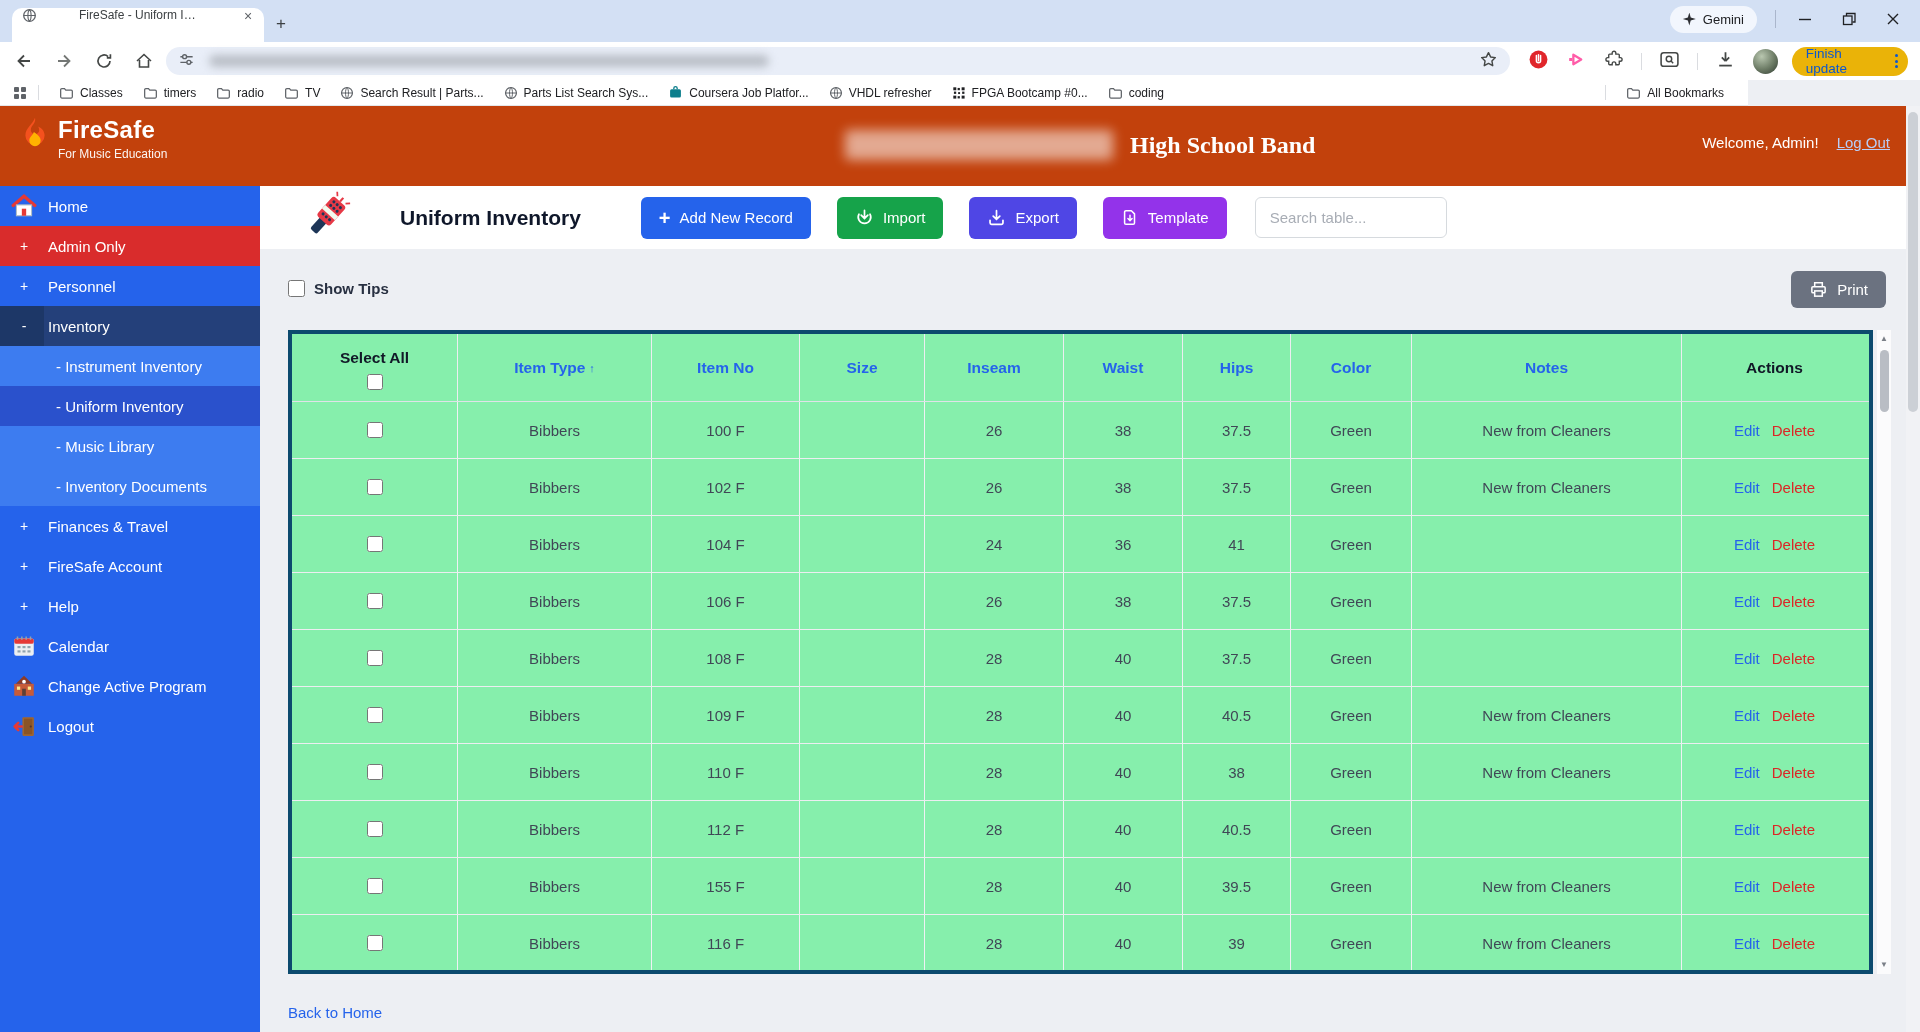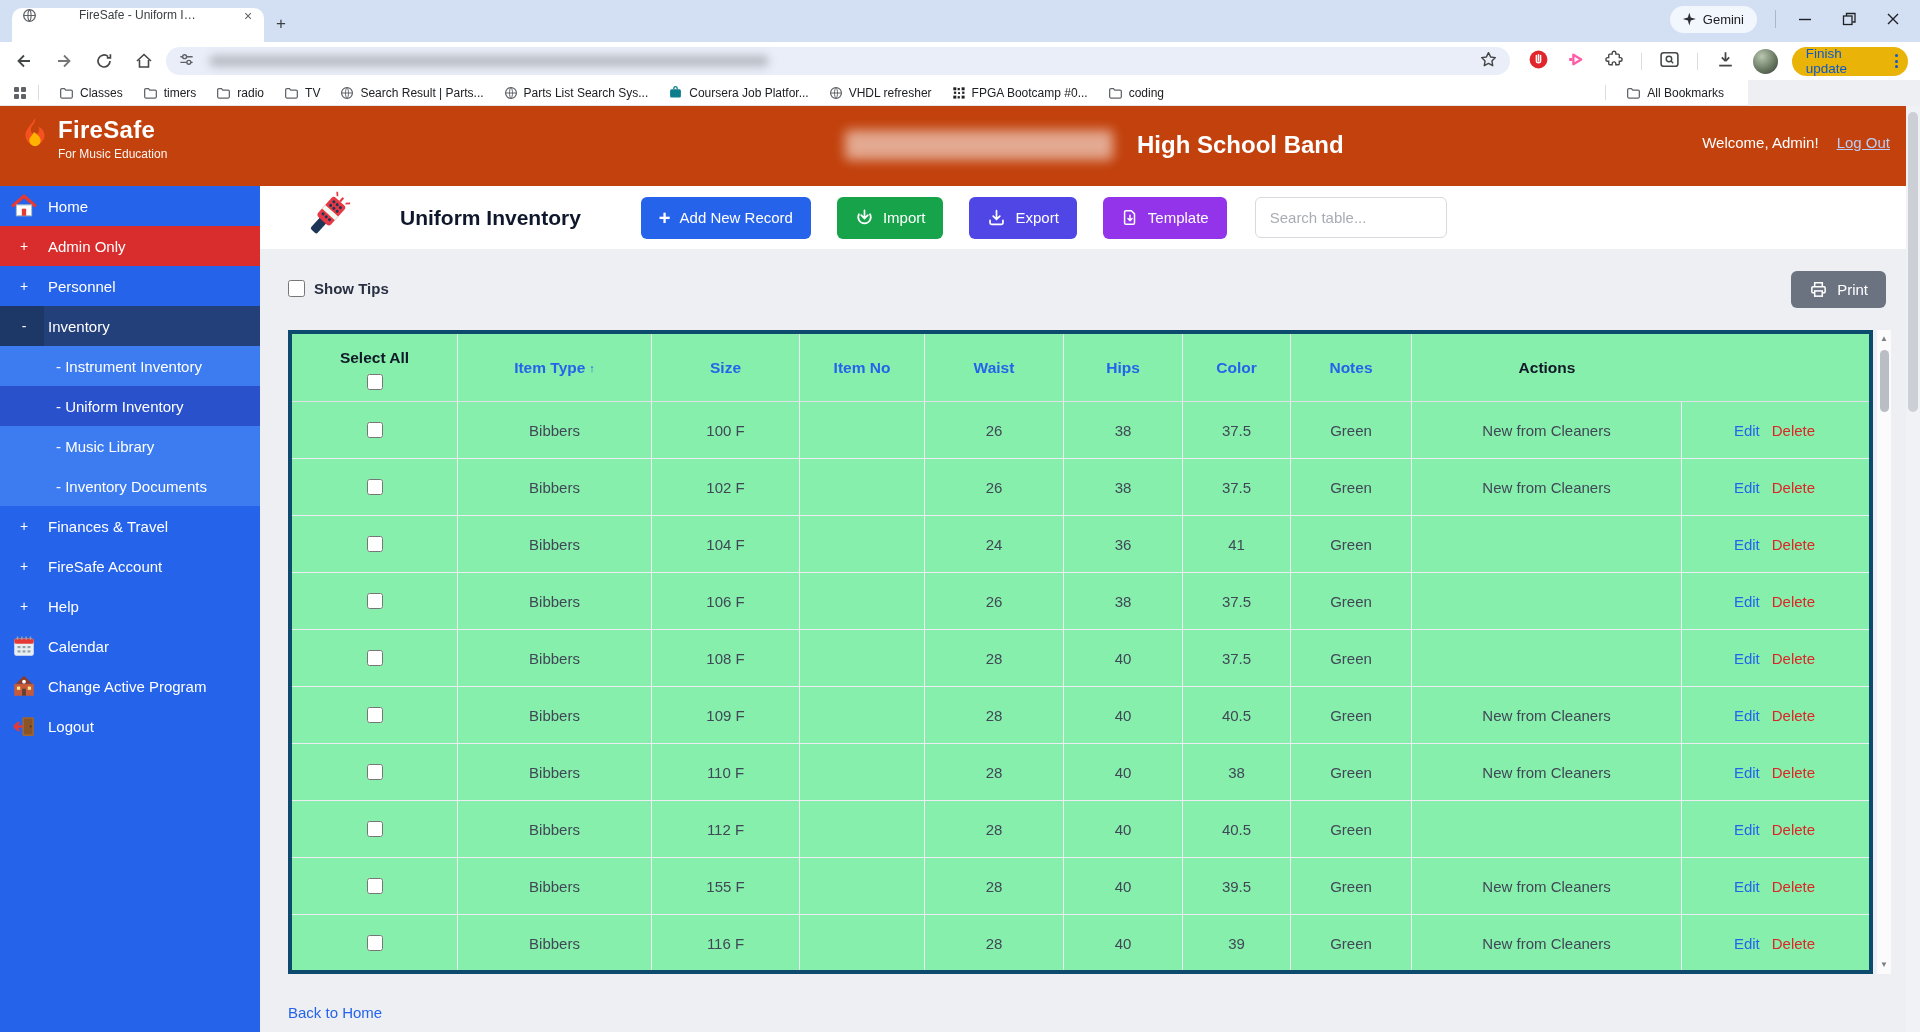--- a/index.html
+++ b/index.html
@@ -42,21 +42,21 @@
   .app { position:absolute; left:0; top:106px; width:1920px; height:926px; background:#edeff3; }
   .page-scroll { position:absolute; right:0; top:0; width:14px; height:926px; background:#f1f2f5; }
   .page-scroll .thumb { position:absolute; left:2px; top:6px; width:10px; height:300px; border-radius:5px; background:#ccd0d6; }
 
   .app-header { position:absolute; left:0; top:0; width:1906px; height:80px; background:#c2410c; color:#fff; }
   .brand { position:absolute; left:20px; top:10px; display:flex; align-items:flex-start; gap:8px; }
   .brand-name { font-size:24px; font-weight:bold; letter-spacing:.3px; }
   .brand-sub { font-size:12px; margin-top:3px; opacity:.95; }
   .school-title { position:absolute; left:845px; top:24px; display:flex; align-items:center; }
   .redacted-school { width:268px; height:30px; border-radius:4px; background:rgba(255,255,255,.55); filter:blur(6px); }
-  .school-name { font-size:24px; font-weight:bold; margin-left:24px; white-space:nowrap; }
+  .school-name { font-size:24px; font-weight:bold; margin-left:17px; white-space:nowrap;font-family:Liberation Serif, serif; }
   .header-right { position:absolute; right:16px; top:28px; display:flex; align-items:center; gap:18px; font-size:15px; }
   .logout-link { color:#b9cdf7; }
 
   .sidebar { position:absolute; left:0; top:80px; width:260px; height:846px; background:#2563eb; color:#fff; font-size:15px; }
   .sb-item { height:40px; display:flex; align-items:center; position:relative; }
   .sb-icon { width:28px; margin-left:10px; display:flex; justify-content:center; }
   .sb-icon svg { display:block; }
   .sb-prefix { width:28px; margin-left:10px; text-align:center; font-size:14px; position:relative; z-index:1; }
   .sb-label { margin-left:10px; position:relative; z-index:1; }
   .v-admin { background:#d92c2c; }
@@ -510,24 +510,27 @@
       <div class="thead">
         <div class="th dark th-sel">
           <span>Select All</span>
           <input type="checkbox" style="">
         </div>
         <div class="th">
             <span>Item Type</span>
             <span class="sort-ic">↑</span>
           </div>
         <div class="th">
+            <span>Item No</span>
+          </div>
+        <div class="th">
             <span>Size</span>
           </div>
         <div class="th">
-            <span>Item No</span>
+            <span>Inseam</span>
           </div>
         <div class="th">
             <span>Waist</span>
           </div>
         <div class="th">
             <span>Hips</span>
           </div>
         <div class="th">
             <span>Color</span>
           </div>

